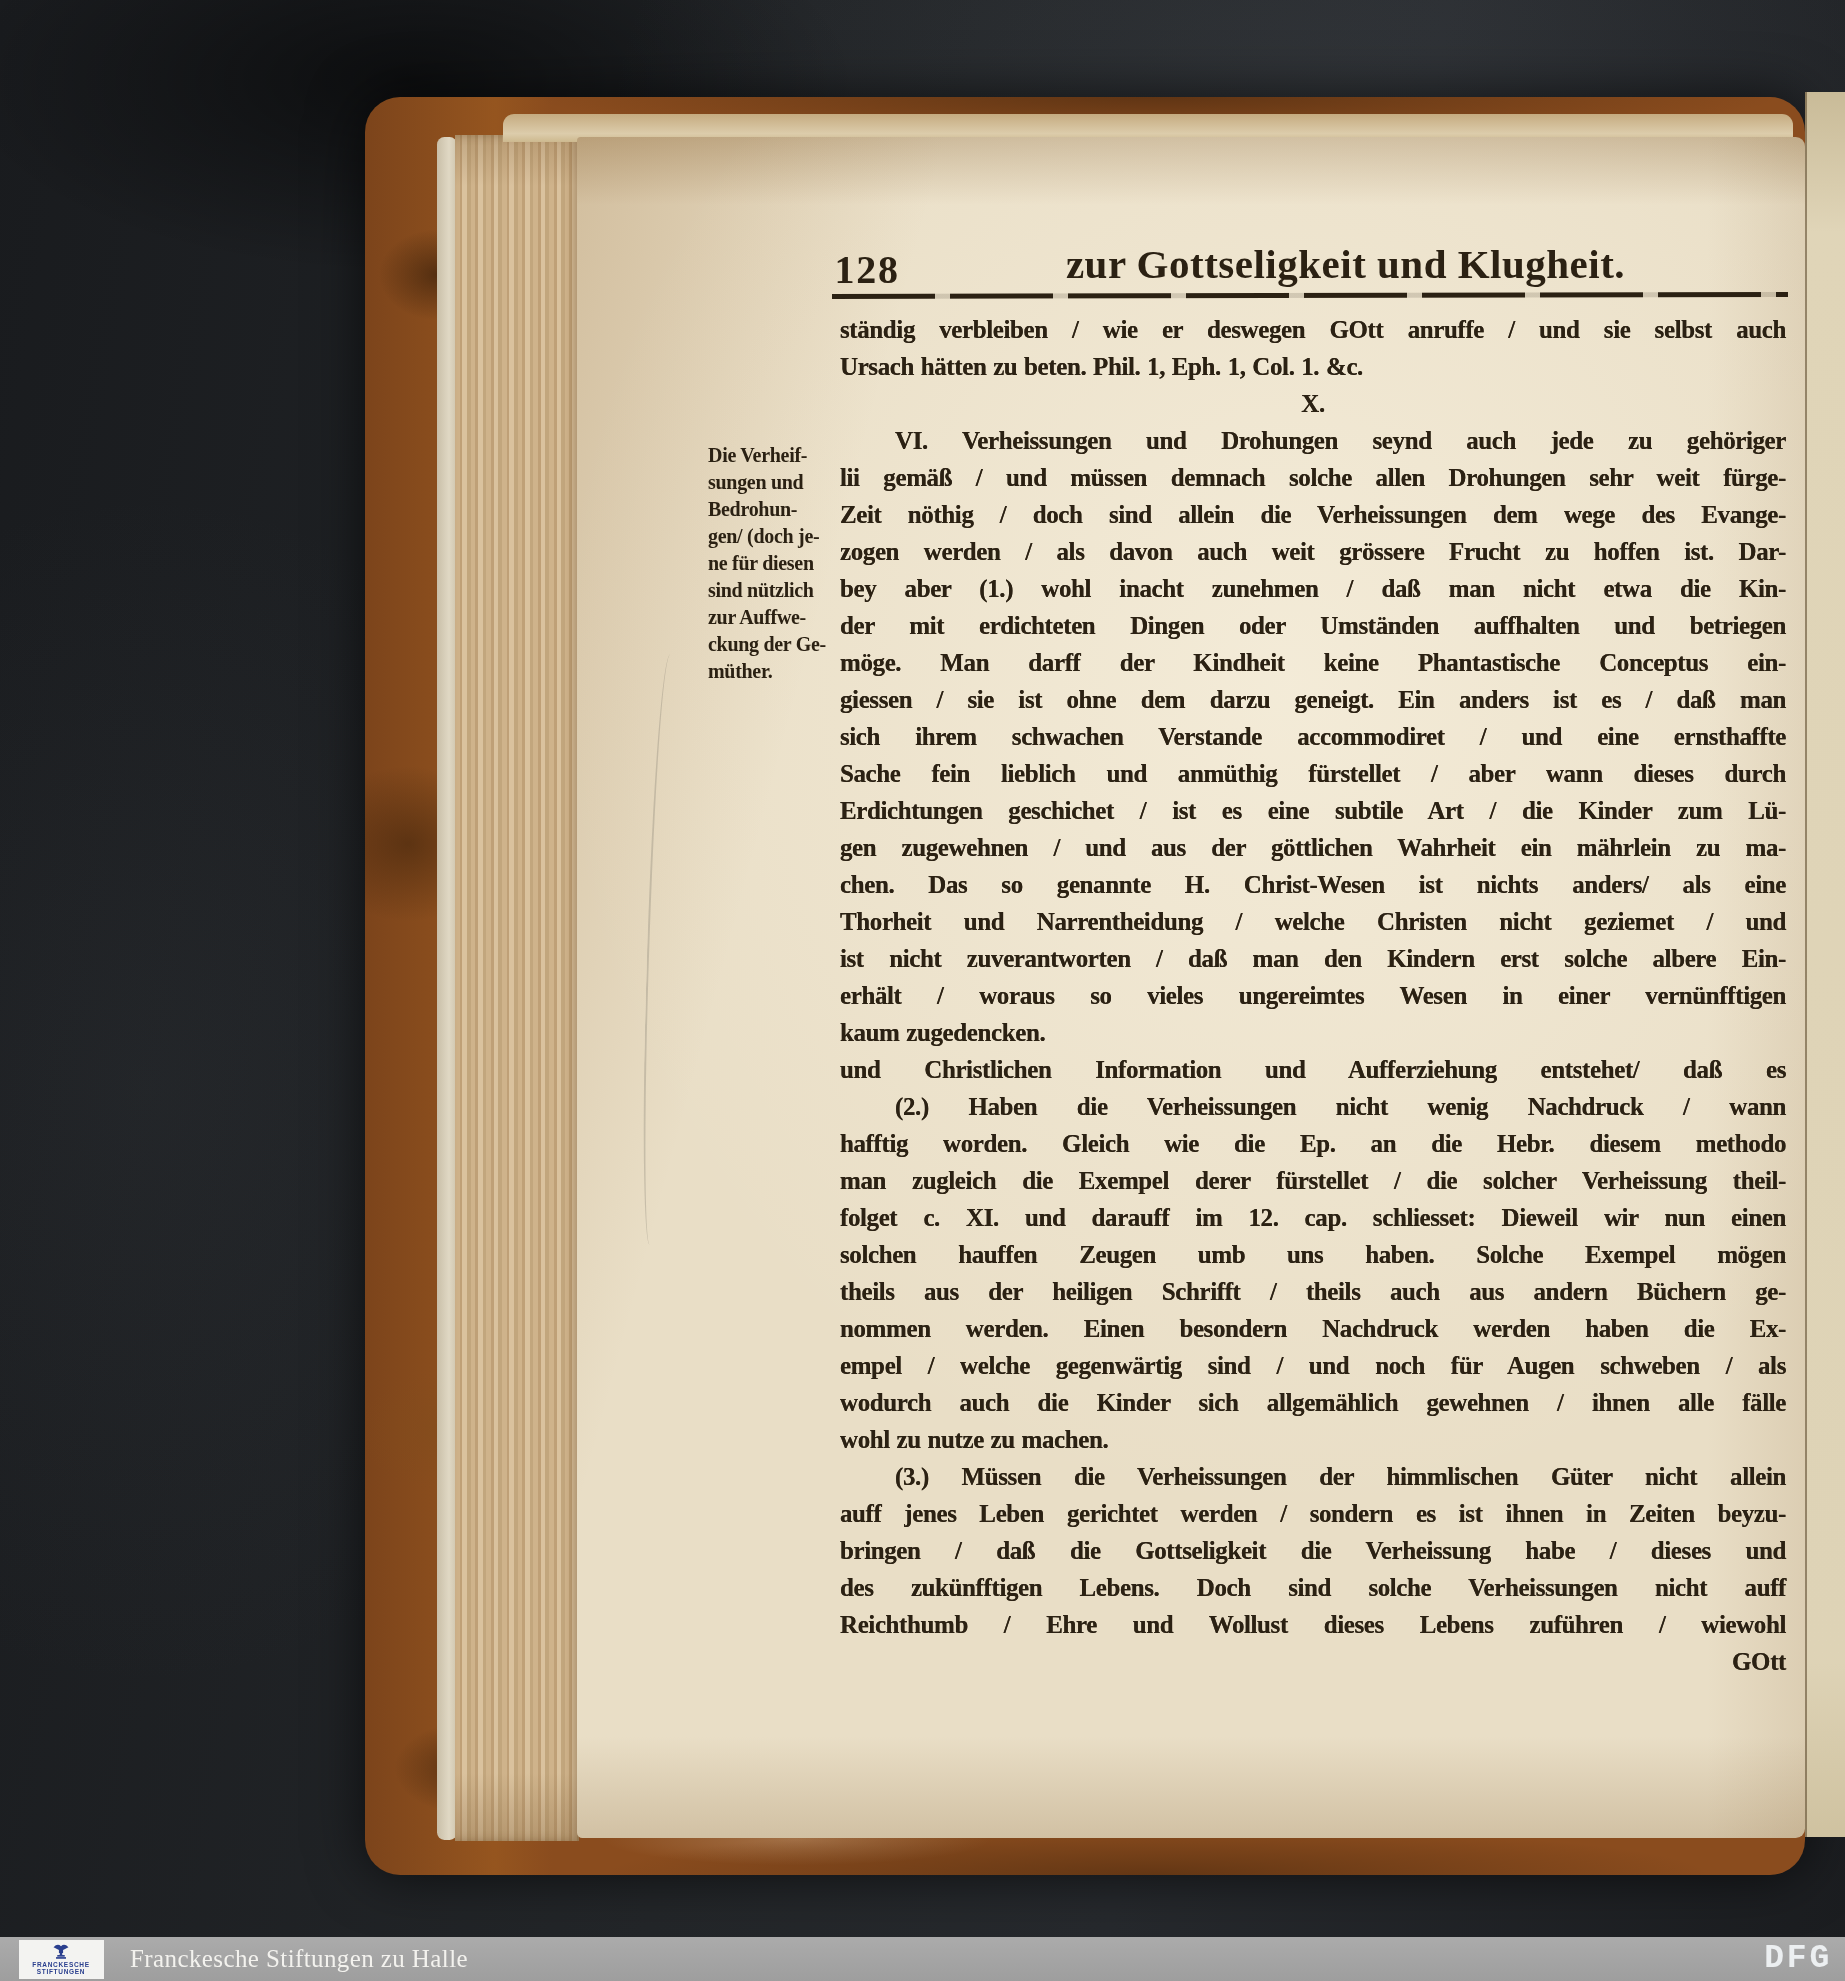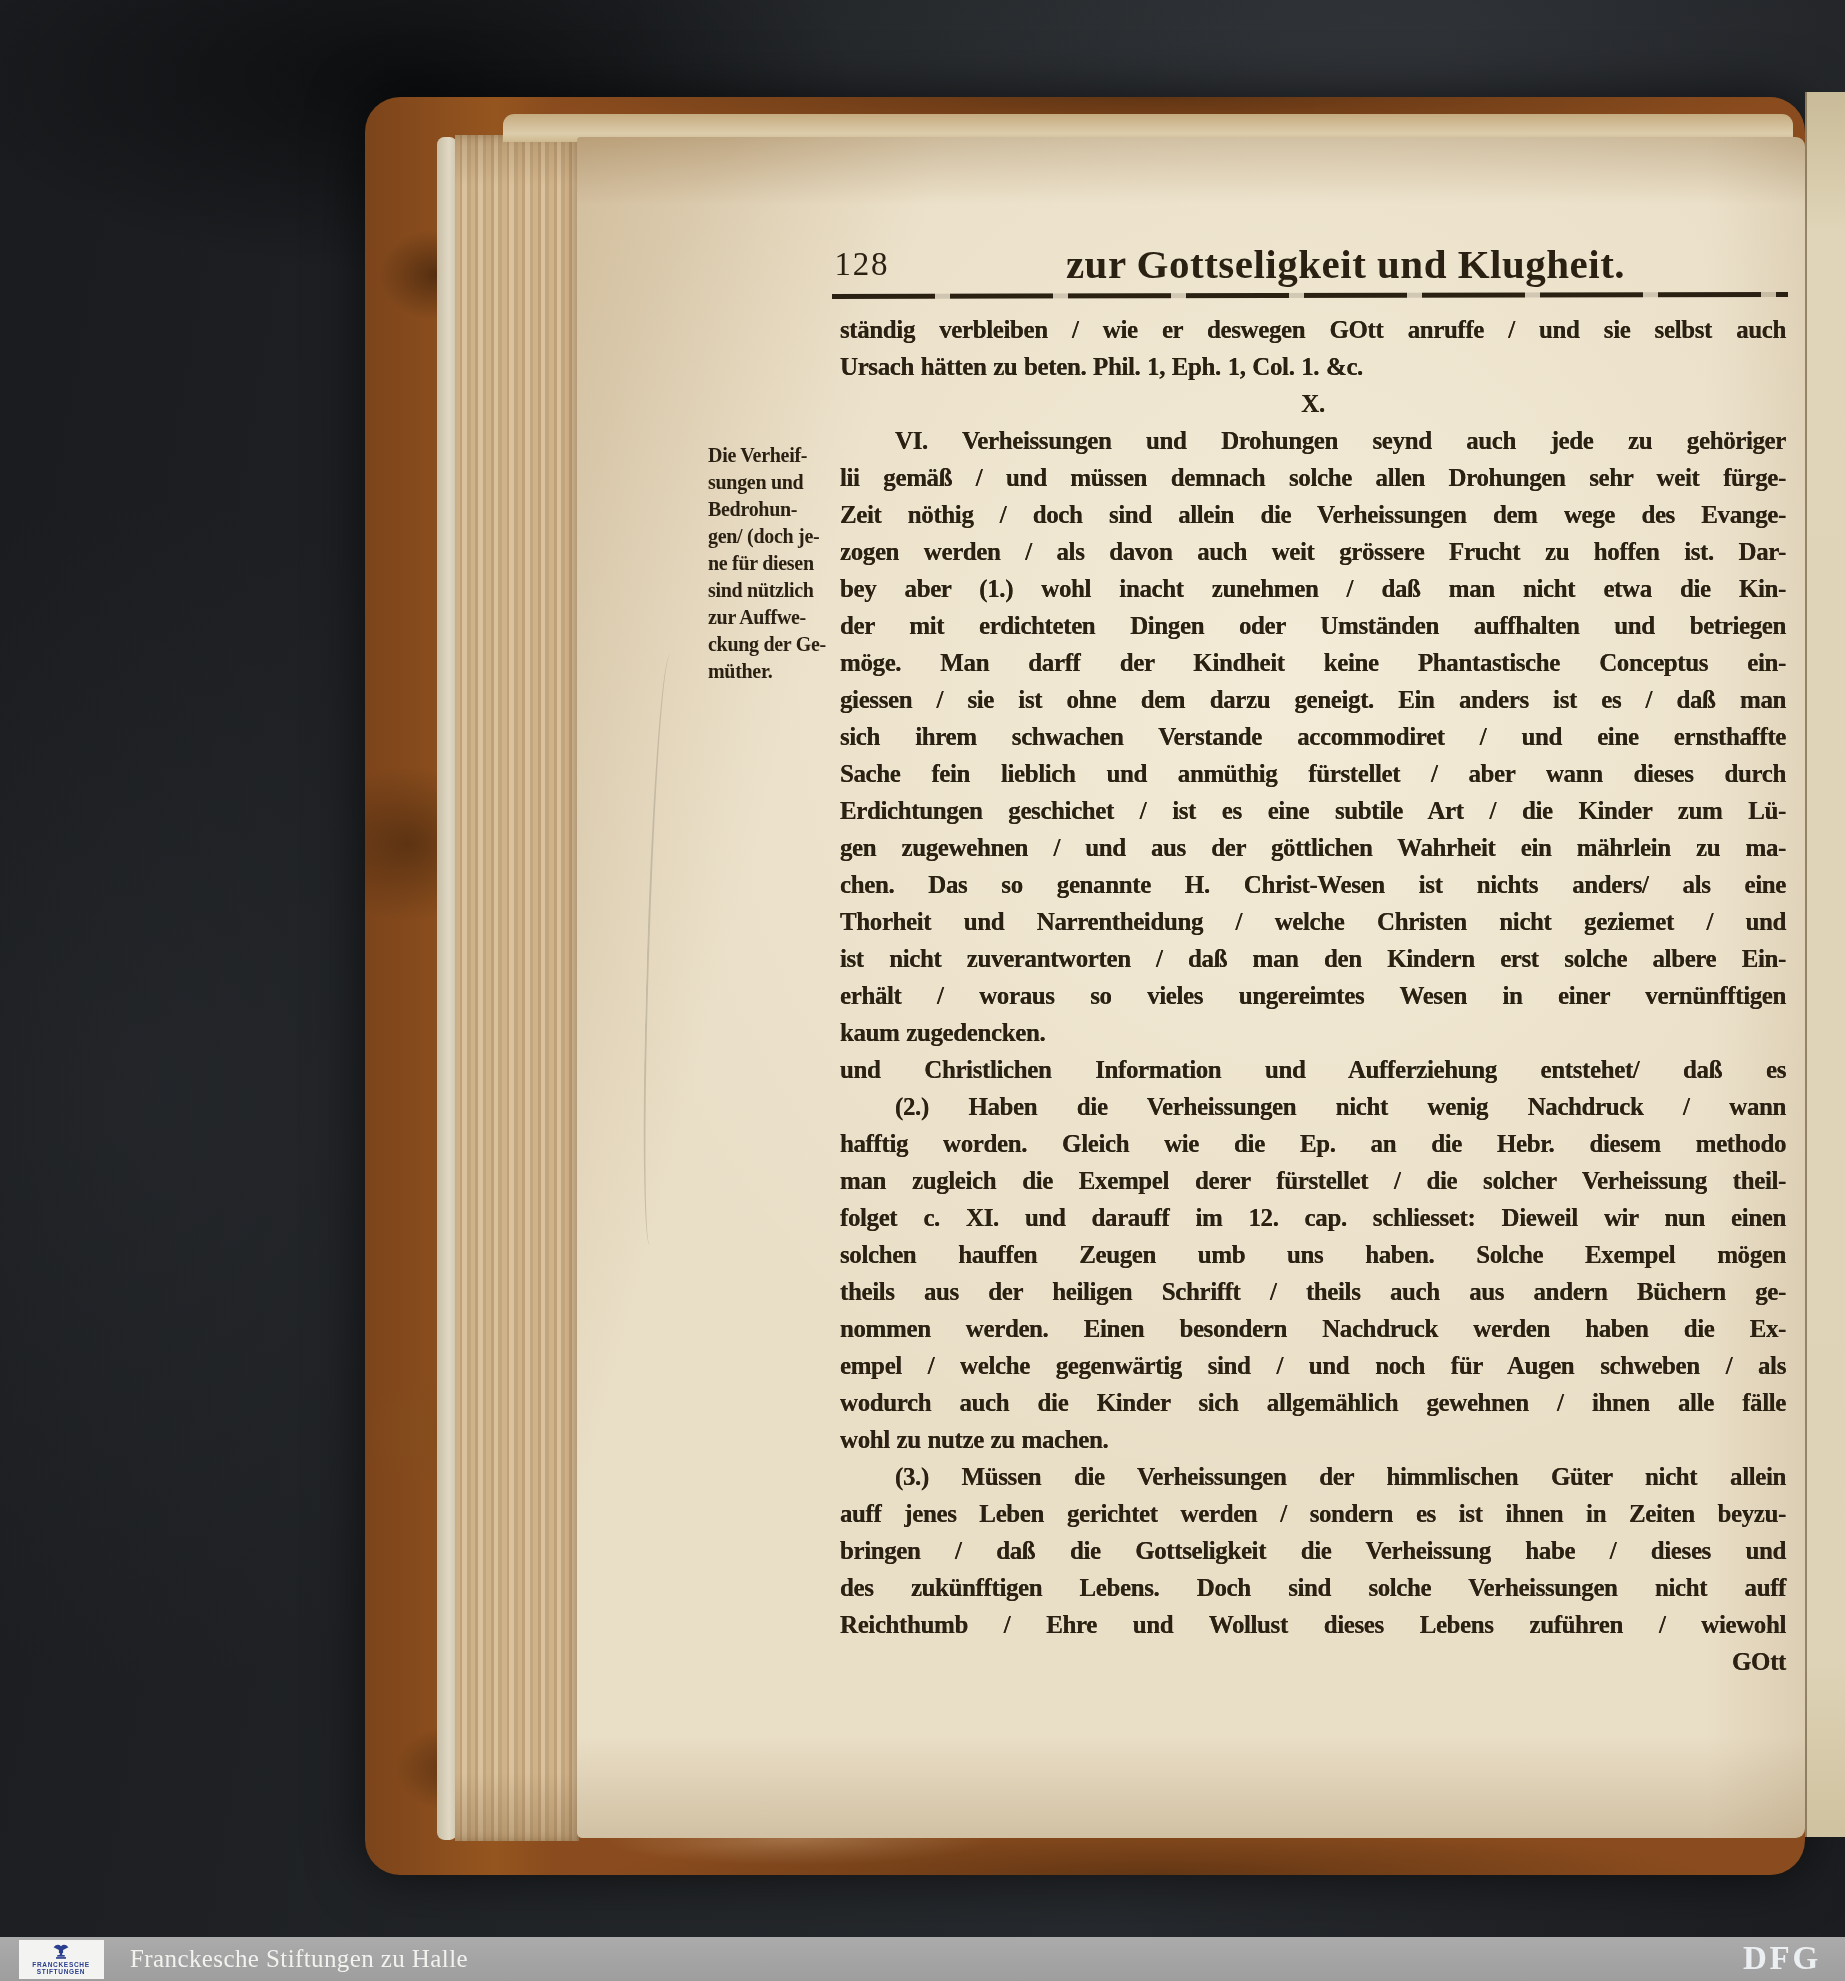--- a/index.html
+++ b/index.html
@@ -40,21 +40,21 @@
       linear-gradient(180deg, rgba(130,92,42,.33), transparent 4%),
       linear-gradient(0deg, rgba(125,88,40,.22), transparent 6%),
       linear-gradient(270deg, rgba(125,88,40,.12), transparent 8%);}
   .right-sliver{position:absolute;left:1805px;top:92px;width:41px;height:1745px;
     background:linear-gradient(180deg,#c9bb98,#e0d5b8 8%,#ded3b6 90%,#cfc2a0);
     border-left:2.8px solid rgba(85,66,38,.55);}
   .pencil{position:absolute;left:70px;top:517px;width:24px;height:591px;
     border-left:2.8px solid rgba(115,110,100,.28);border-radius:60% 0 0 40%;transform:rotate(1.5deg);}
   
   .head{position:absolute;left:263px;top:103px;width:946px;height:46px;color:#2b2113;}
-  .pnum{position:absolute;left:-5.5px;top:5.5px;font-size:33px;font-weight:400;letter-spacing:1.8px;}
+  .pnum{position:absolute;left:-5.5px;top:5.5px;font-size:40px;font-weight:700;letter-spacing:1.8px;}
   .rhead{display:block;text-align:center;padding-left:65px;font-size:41px;font-weight:700;letter-spacing:0.5px;}
   .rule{position:absolute;left:255px;top:156px;width:956px;height:4.6px;transform:rotate(-.12deg);
     background:repeating-linear-gradient(90deg,#2b2113 0 103px, rgba(43,33,19,.15) 103px 118px);}
   .margin-note{position:absolute;left:131px;top:305px;width:144px;color:#2b2113;}
   .mline{font-size:20px;line-height:27px;font-weight:700;letter-spacing:-0.3px;white-space:nowrap;}
   .body{position:absolute;left:263px;top:174px;width:946px;color:#2b2113;}
   .line{font-size:25px;line-height:37px;font-weight:700;letter-spacing:-0.4px;word-spacing:0.9px;
     text-shadow:0 0 0.5px rgba(43,33,19,.8);}
   .j{text-align:justify;text-align-last:justify;}
   .ind{text-indent:55px;}
@@ -63,22 +63,22 @@
   
   .bar{position:absolute;left:0;top:1937px;width:1846px;height:44px;
     background:linear-gradient(180deg,#ababab,#9e9e9e);}
   .inst-logo{position:absolute;left:18.5px;top:2.8px;width:85px;height:39px;background:#f3f3f1;
     display:flex;flex-direction:column;align-items:center;justify-content:center;cursor:pointer;}
   .inst-logo svg{display:block;margin-bottom:0.9px;}
   .lg1,.lg2{font-family:"Liberation Sans",sans-serif;font-size:6.5px;line-height:7.4px;font-weight:700;
     color:#2a3f8e;letter-spacing:0.7px;}
   .inst-name{position:absolute;left:130px;top:50%;transform:translateY(-50%);
     font-size:25px;color:#f3f2ee;letter-spacing:0.4px;}
-  .dfg{position:absolute;right:25px;top:50%;transform:translateY(-52%);
-    font-family:Liberation Serif, serif;font-weight:800;font-size:33px;
+  .dfg{position:absolute;right:14px;top:50%;transform:translateY(-52%);
+    font-family:Liberation Mono, monospace;font-weight:800;font-size:33px;
     color:#eceff1;letter-spacing:2.8px;cursor:pointer;}
 </style>
 </head>
 <body>
 
 <div class="stage">
 
   <div class="leather"></div>
   <div class="edge-sliver"></div>
   <div class="stack-left"></div>

